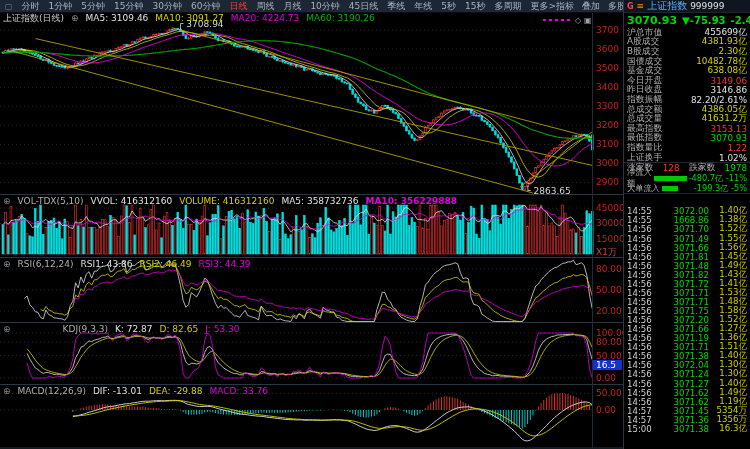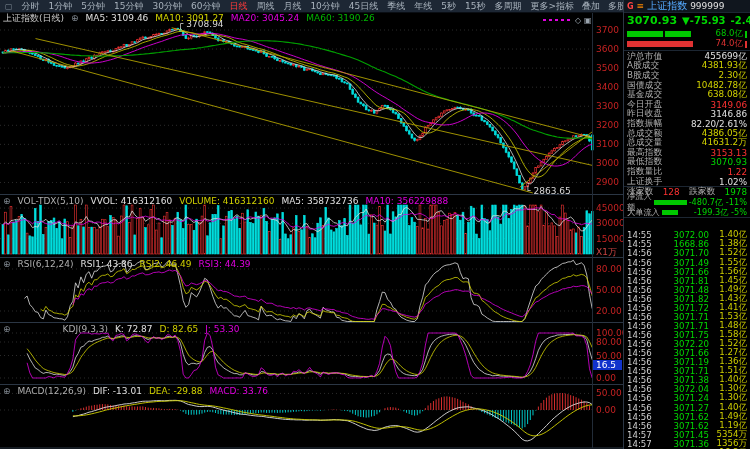--- a/index.html
+++ b/index.html
@@ -1020,30 +1020,30 @@
         <line x1="0" y1="322.5" x2="623" y2="322.5" stroke="#2b3644" stroke-width="1"></line>
         <line x1="0" y1="384.5" x2="623" y2="384.5" stroke="#2b3644" stroke-width="1"></line>
         <line x1="0" y1="448" x2="623" y2="448" stroke="#2b3644" stroke-width="1"></line>
         <line x1="592.5" y1="13" x2="592.5" y2="448" stroke="#222c38" stroke-width="1"></line>
       </svg>
     <div class="pane-header" style="top:0px" id="hdr-main">
         <span style="color: rgb(204, 204, 204);">上证指数(日线)</span>
         <span class="ph-ico">⊕</span>
         <span style="color: rgb(224, 224, 224);">MA5: 3109.46</span>
         <span style="color: rgb(210, 210, 0);">MA10: 3091.27</span>
-        <span style="color: rgb(224, 0, 224);">MA20: 3045.24</span>
+        <span style="color: rgb(224, 0, 224);">MA20: 4224.73</span>
         <span style="color: rgb(0, 180, 0);">MA60: 3190.26</span>
       </div>
     <div class="pane-header" style="top:183px" id="hdr-volume">
         <span class="ph-ico">⊕</span>
         <span style="color: rgb(176, 176, 176);">VOL-TDX(5,10)</span>
         <span style="color: rgb(224, 224, 224);">VVOL: 416312160</span>
         <span style="color: rgb(210, 210, 0);">VOLUME: 416312160</span>
         <span style="color: rgb(224, 224, 224);">MA5: 358732736</span>
-        <span style="color: rgb(224, 0, 224);">MA10: 356229888</span>
+        <span style="color: rgb(224, 0, 224); font-weight: bold;">MA10: 356229888</span>
       </div>
     <div class="pane-header" style="top:246px" id="hdr-rsi">
         <span class="ph-ico">⊕</span>
         <span style="color: rgb(176, 176, 176);">RSI(6,12,24)</span>
         <span style="color: rgb(224, 224, 224);">RSI1: 43.86</span>
         <span style="color: rgb(210, 210, 0);">RSI2: 46.49</span>
         <span style="color: rgb(224, 0, 224);">RSI3: 44.39</span>
       </div>
     <div class="pane-header" style="top:311px" id="hdr-kdj">
         <span class="ph-ico">⊕</span>
@@ -1066,33 +1066,20 @@
       <span class="qlogo">G</span>
       <span class="qmenu">≡</span>
       <span class="qname">上证指数</span>
       <span class="qcode">999999</span>
     </div>
     <div class="qprice-row">
       <span class="qprice">3070.93</span>
       <span>▼-75.93</span>
       <span>-2.41%</span>
     </div>
-    <div class="qbars">
-      <div class="qbar-row" id="buybar">
-          <span class="qbar-seg" style="width: 36px; background: rgb(0, 200, 0);"></span>
-          <span class="qbar-seg" style="width: 26px; background: rgb(0, 200, 0);"></span>
-          <span class="qbar-val" style="color: rgb(0, 200, 0);">68.0亿</span>
-          <span class="qtick" style="background: rgb(0, 200, 0);"></span>
-        </div>
-      <div class="qbar-row" id="sellbar">
-          <span class="qbar-seg" style="width: 66px; background: rgb(224, 50, 50);"></span>
-          <span class="qbar-val" style="color: rgb(224, 50, 50);">74.0亿</span>
-          <span class="qtick" style="background: rgb(224, 50, 50);"></span>
-        </div>
-    </div>
     <div class="qstats" id="qstats">
         <div class="qrow">
           <span class="qlabel">沪总市值</span>
           <span style="color: rgb(224, 224, 224);">455699亿</span>
         </div>
         <div class="qrow">
           <span class="qlabel">A股成交</span>
           <span style="color: rgb(210, 210, 0);">4381.93亿</span>
         </div>
         <div class="qrow">

